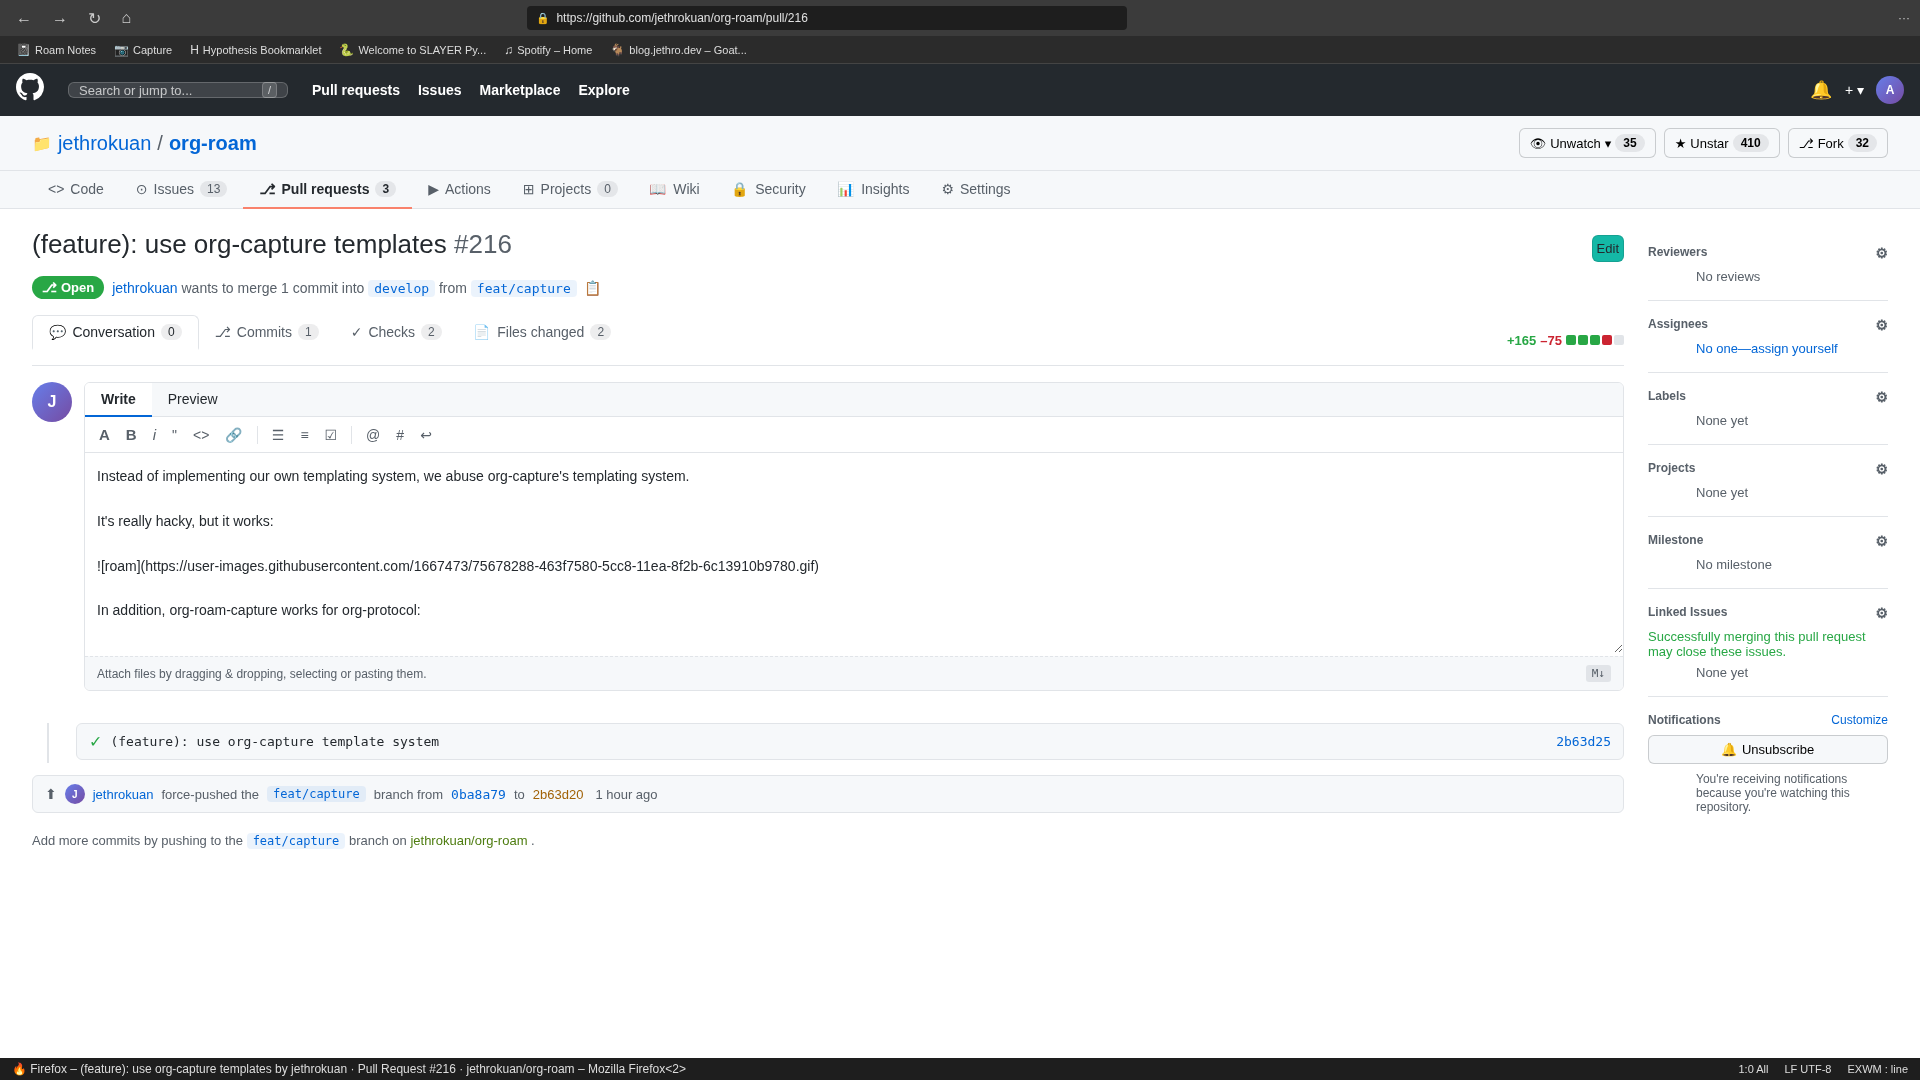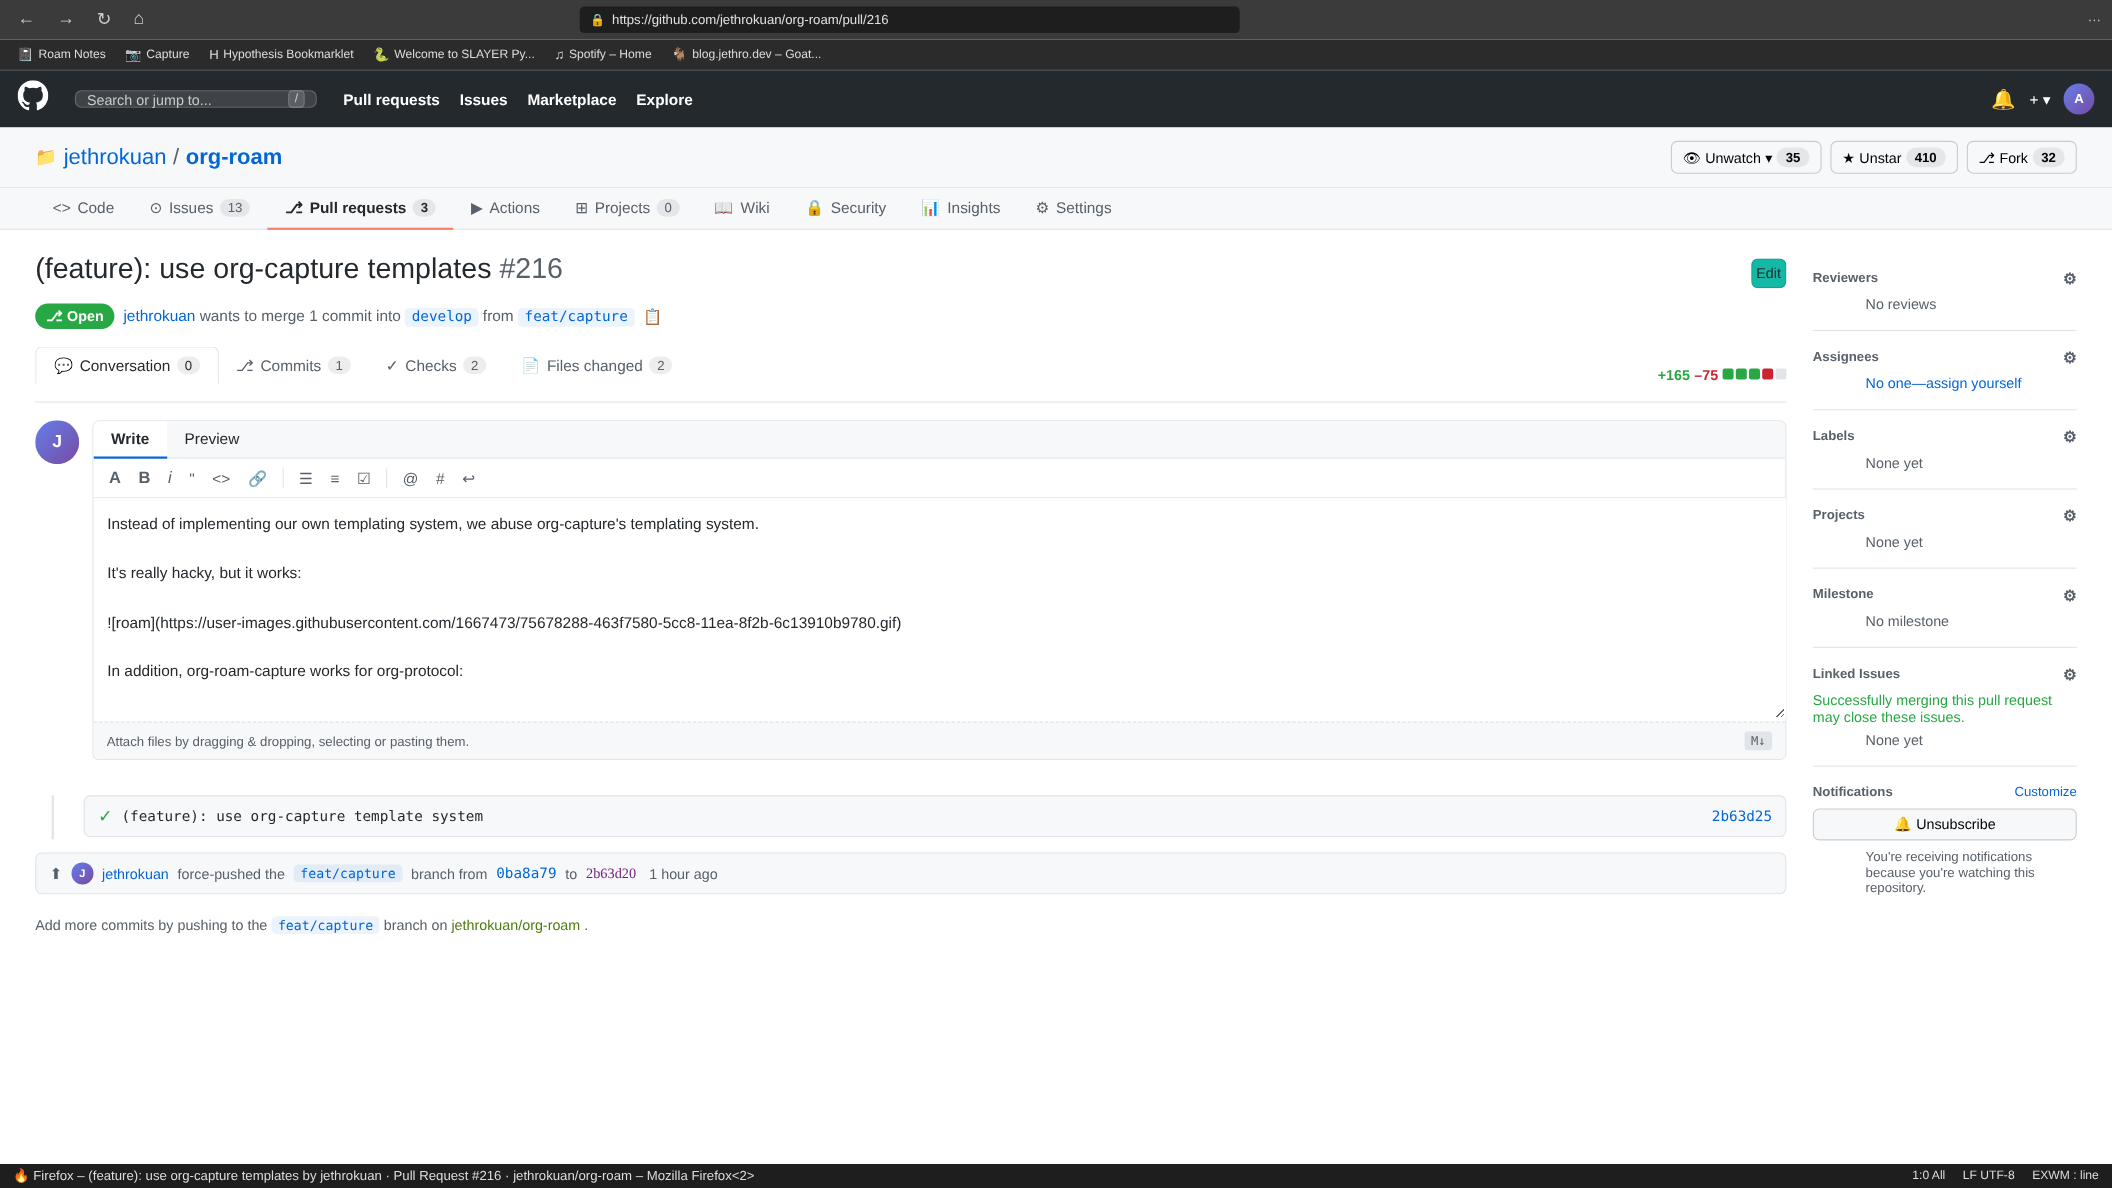--- a/index.html
+++ b/index.html
@@ -413,21 +413,21 @@
 
       <div class="push-item" style="margin-top:8px;background:#f6f8fa;border:1px solid #e1e4e8;border-radius:6px;padding:8px 12px;">
         <span style="color:#586069;font-size:14px">⬆</span>
         <div class="small-avatar">J</div>
         <a style="color:#0366d6;text-decoration:none;font-size:13px;">jethrokuan</a>
         <span style="font-size:13px;color:#586069"> force-pushed the </span>
         <span class="branch-pill">feat/capture</span>
         <span style="font-size:13px;color:#586069"> branch from </span>
         <a style="color:#0366d6;font-family:monospace;font-size:13px;">0ba8a79</a>
         <span style="font-size:13px;color:#586069"> to </span>
-        <a style="color:#701a75;font-family:Liberation Serif, serif;font-size:13px;">2b63d20</a>
+        <a style="color:#a16207;font-family:Liberation Sans, sans-serif;font-size:13px;">2b63d20</a>
         <span style="font-size:13px;color:#586069;margin-left:4px;">1 hour ago</span>
       </div>
 
       <div style="margin-top:12px;font-size:13px;color:#586069;padding:8px 0;">
         <span>Add more commits by pushing to the</span>
         <span> </span>
         <span class="branch-pill">feat/capture</span>
         <span>branch on</span>
         <span> </span>
         <a style="color:#4d7c0f;text-decoration:none;text-align:center;">jethrokuan/org-roam</a>

